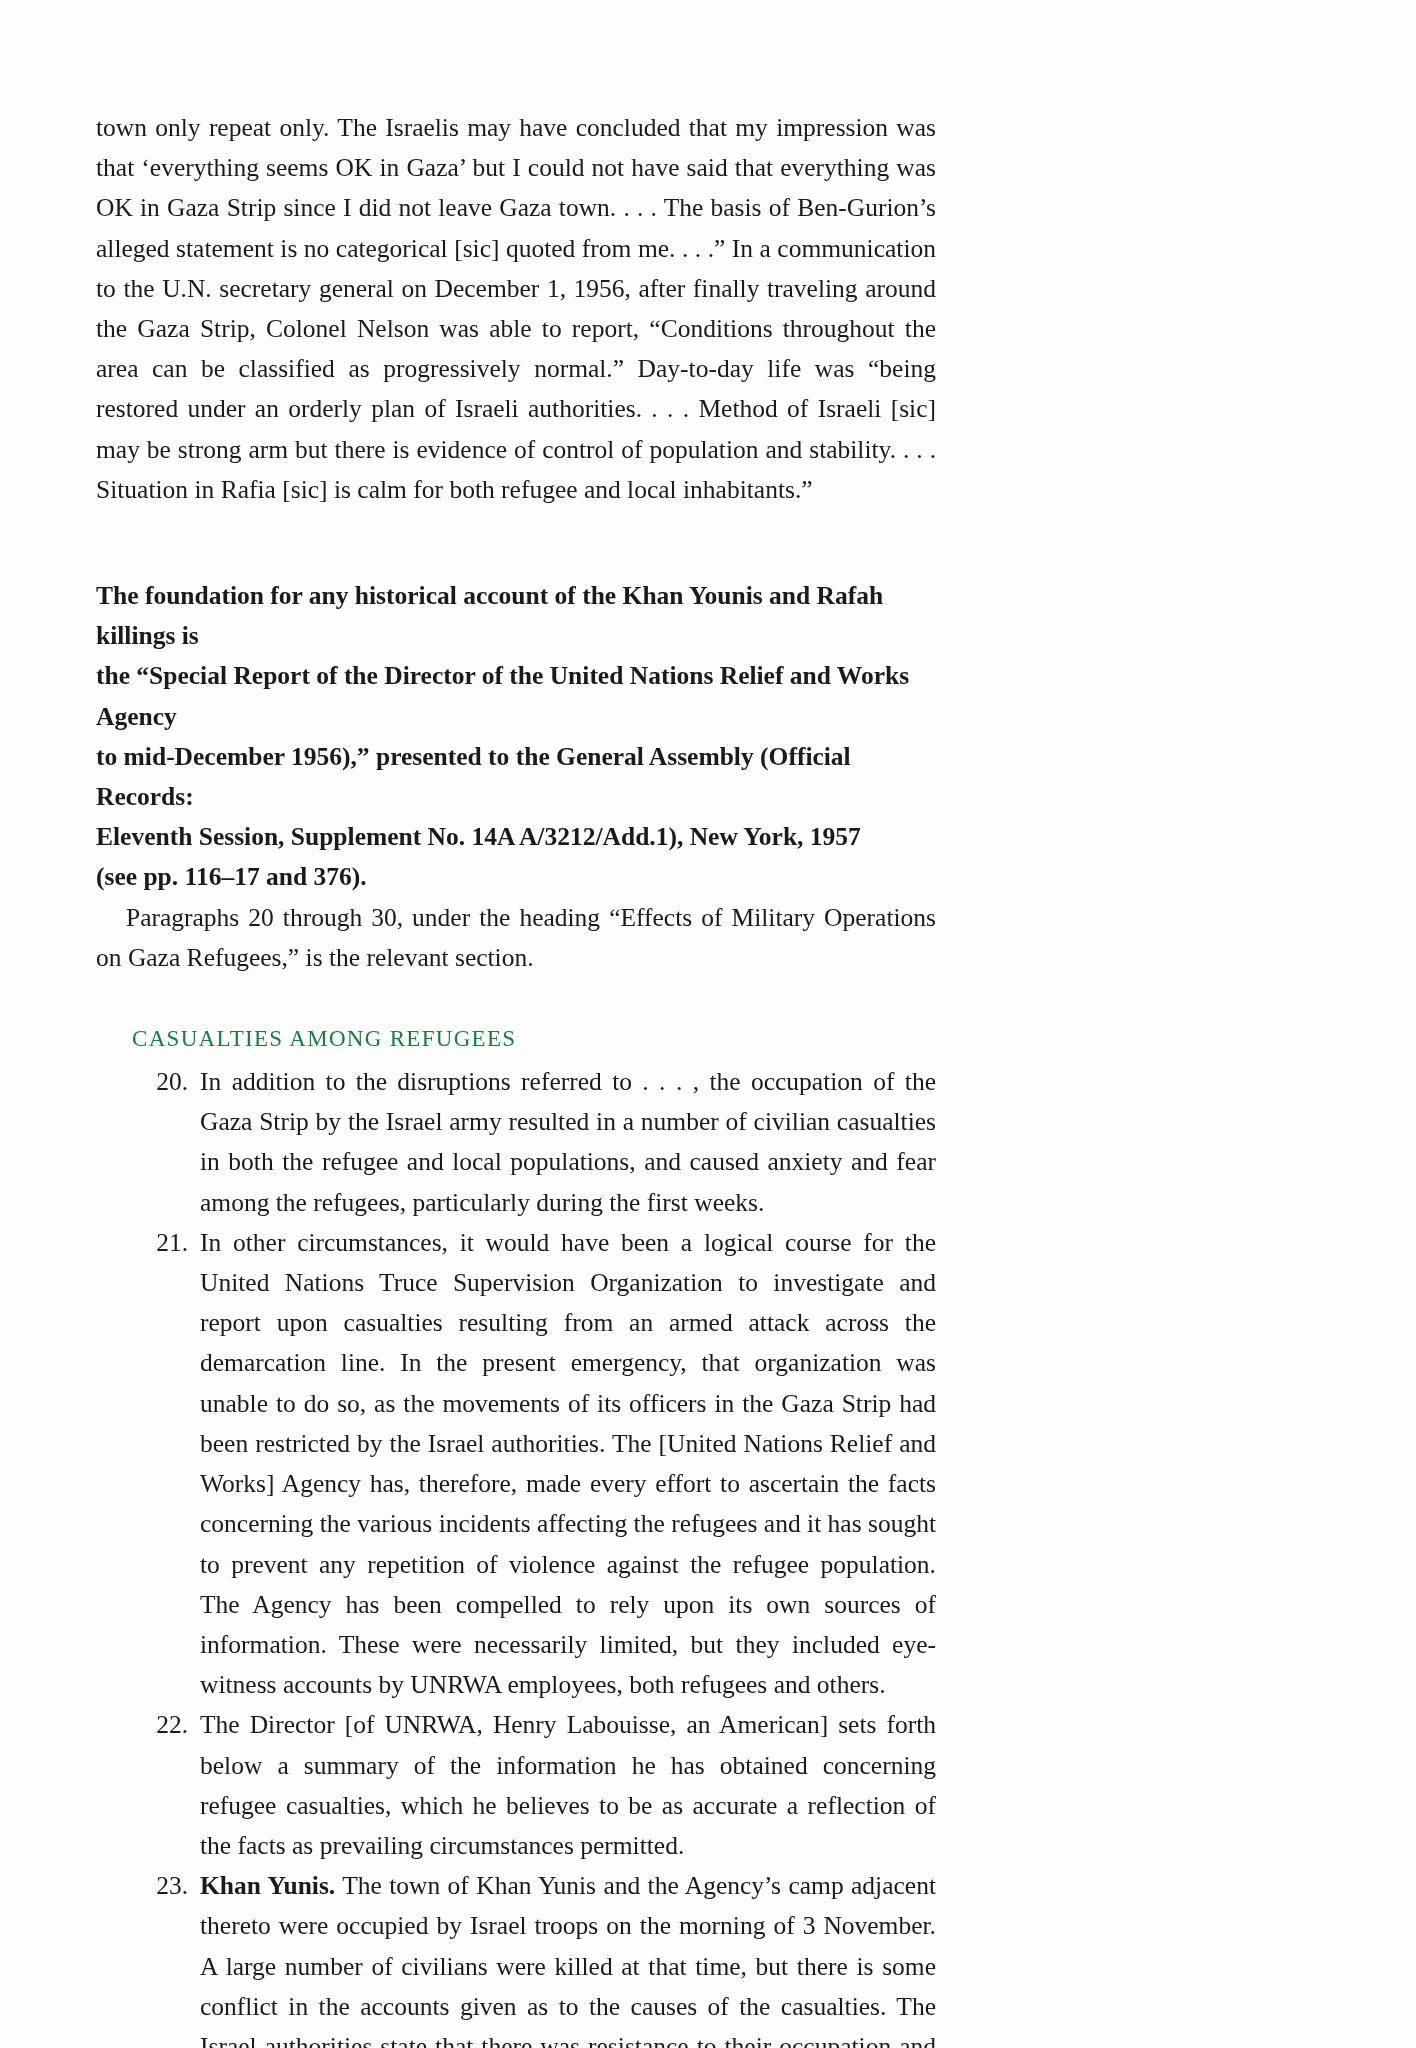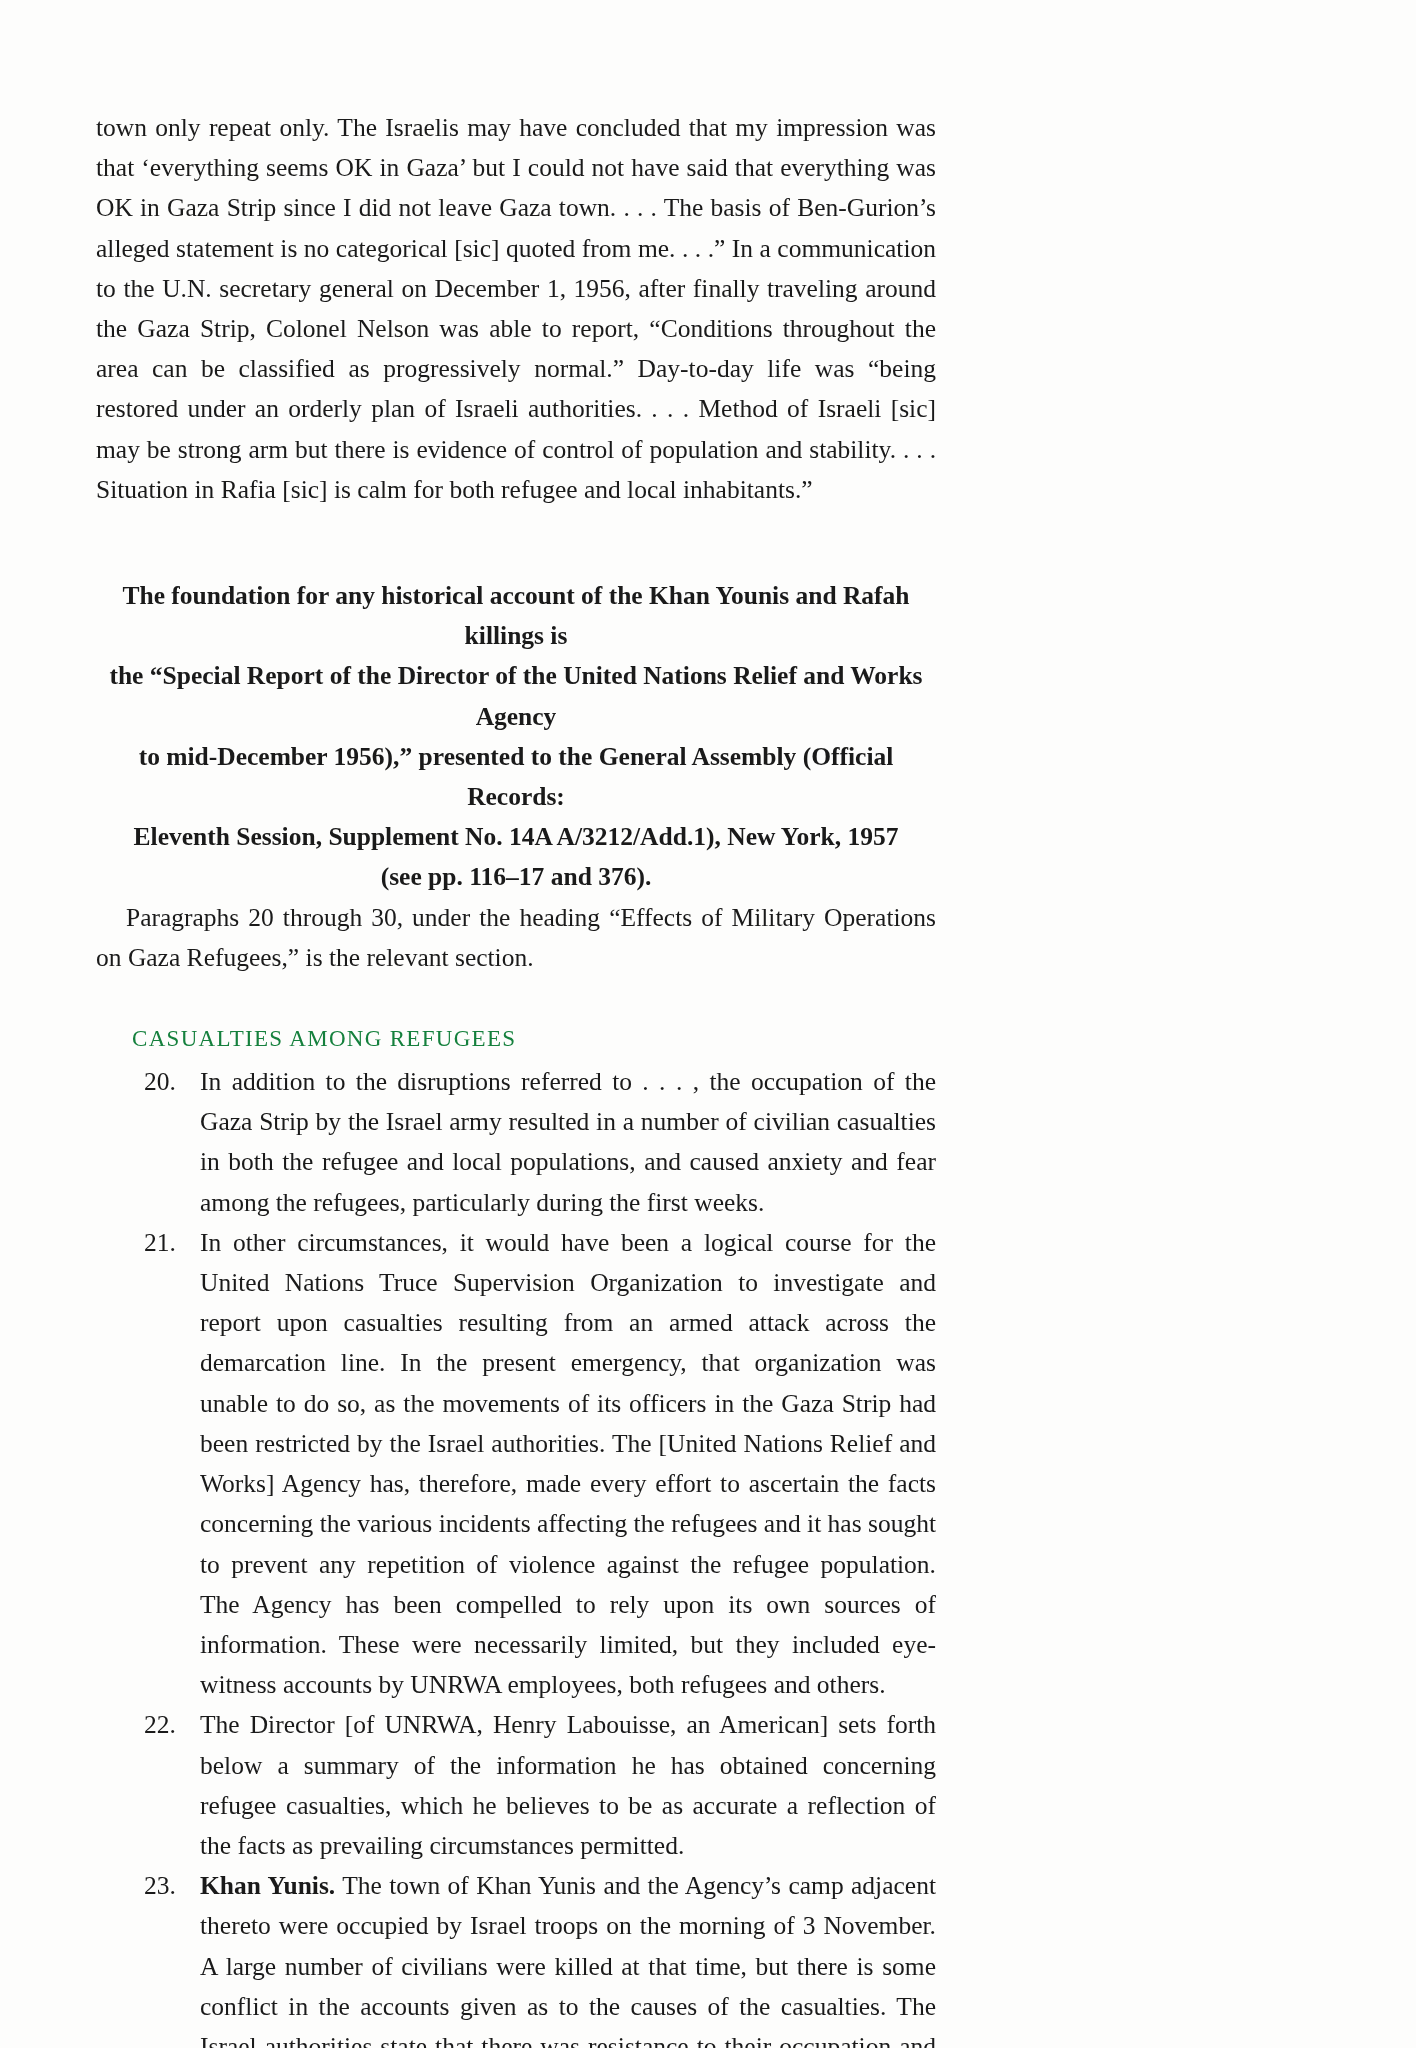--- a/index.html
+++ b/index.html
@@ -38,21 +38,21 @@
     hyphens: none;
   }
   .quote-block {
     margin-bottom: 0;
   }
   .bold-block {
     margin-top: 66px;
     font-weight: bold;
     font-size: 25.5px;
     line-height: 40.2px;
-    text-align: center;
+    text-align: left;
   }
   .bold-block .line {
     display: block;
   }
   .bold-para2 {
     font-weight: normal;
     font-size: 25.5px;
     line-height: 40.2px;
     text-align: justify;
     margin: 0;
@@ -82,21 +82,21 @@
     font-size: 25.5px;
     line-height: 40.2px;
     text-align: justify;
     margin-bottom: 0;
   }
   .num-item .num {
     position: absolute;
     left: 0;
     top: 0;
     width: 56px;
-    text-align: center;
+    text-align: right;
     font-size: 25.5px;
   }
   .num-item .lead {
     font-weight: bold;
   }
   .folio {
     position: absolute;
     left: 0;
     top: 1940px;
     width: 1416px;

